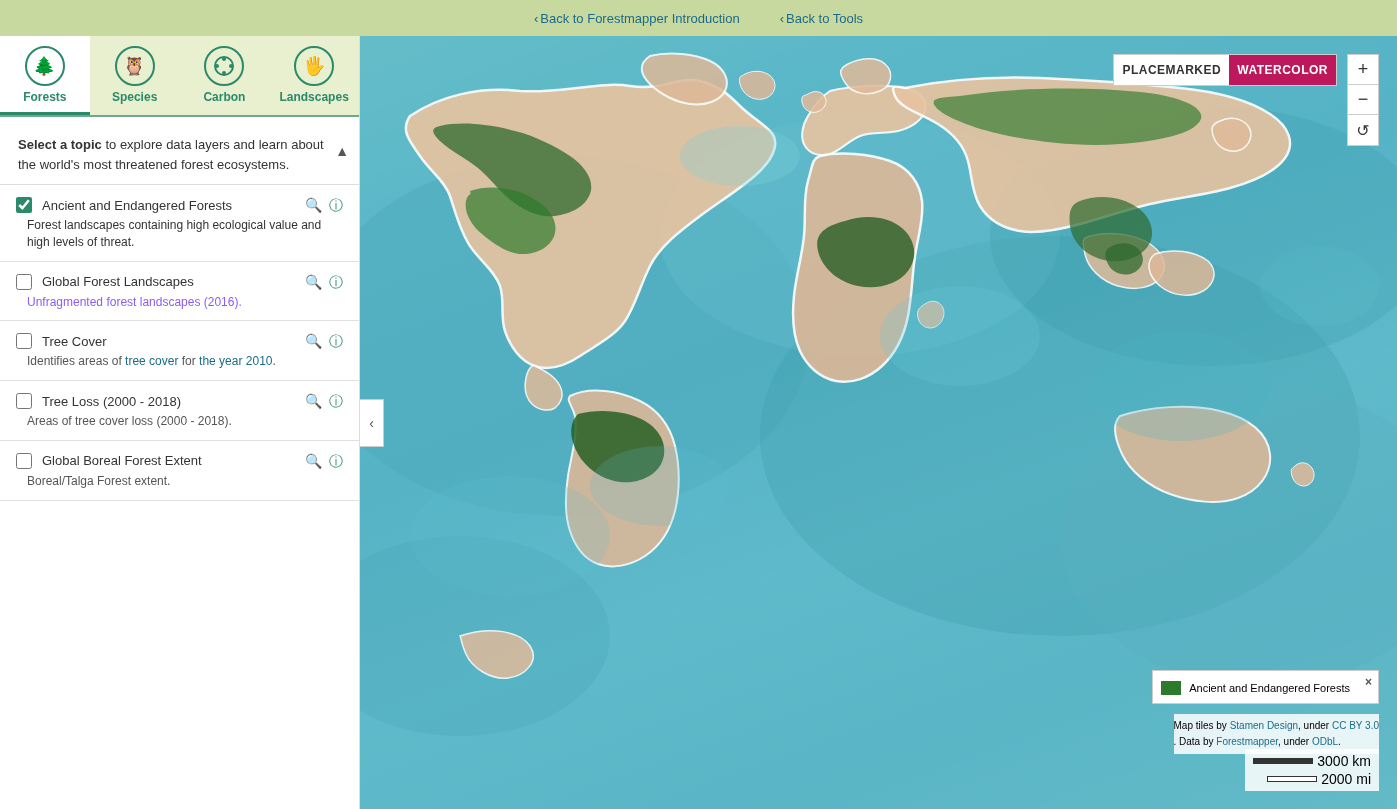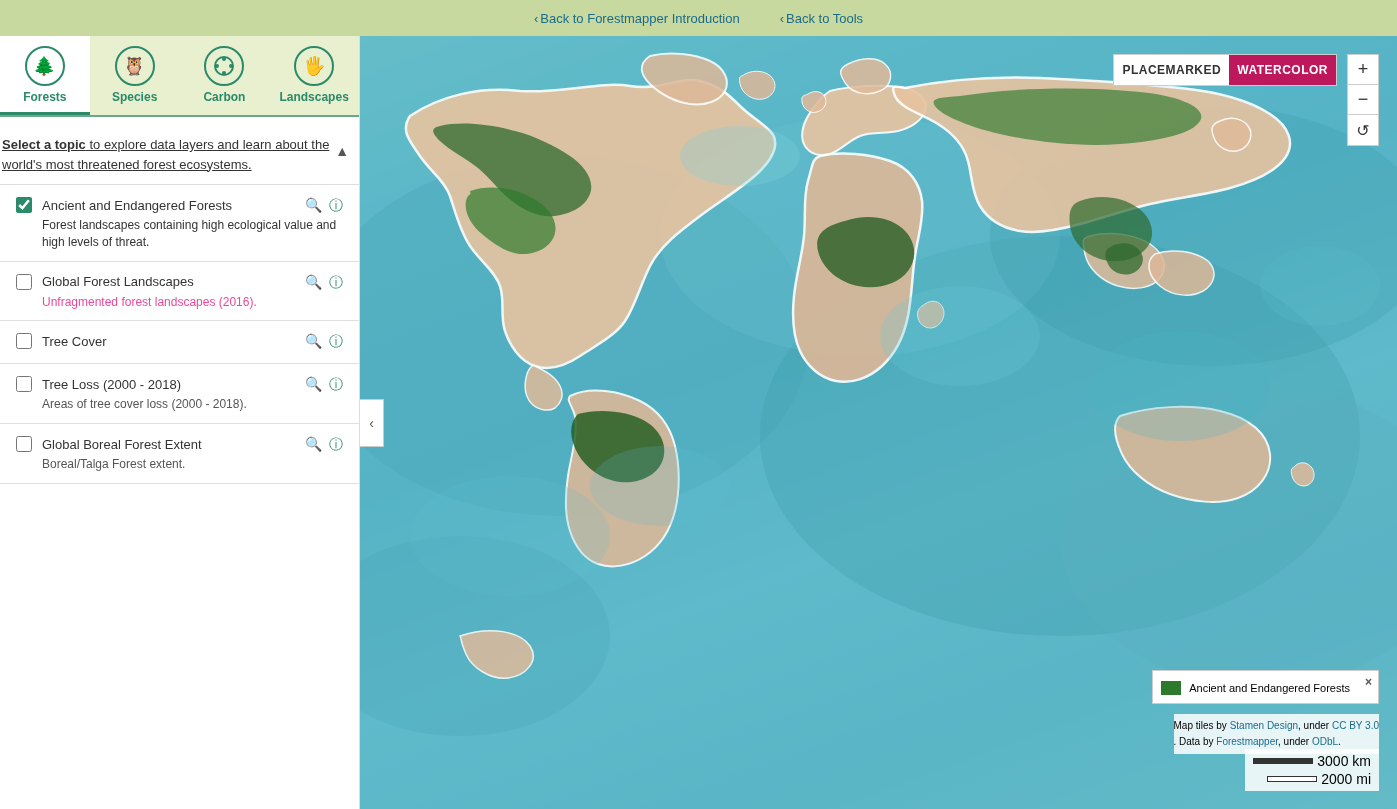--- a/index.html
+++ b/index.html
@@ -75,27 +75,26 @@
 
     
     #sidebar-content {
       flex: 1;
       overflow: hidden;
       display: flex;
       flex-direction: column;
     }
 
     #intro-text {
-      padding: 18px 2px 10px;
+      padding: 18px 18px 10px;
       font-size: 13px;
       line-height: 1.5;
       color: #333;
       border-bottom: 1px solid #ddd;
       position: relative;
-      text-decoration: underline;
     }
     #intro-text strong { font-weight: bold; }
     .collapse-btn {
       position: absolute;
       right: 10px;
       top: 50%;
       transform: translateY(-50%);
       cursor: pointer;
       color: #555;
       font-size: 14px;
@@ -143,21 +142,21 @@
       cursor: pointer;
       font-size: 14px;
       background: none;
       border: none;
       padding: 0;
       line-height: 1;
     }
     .layer-description {
       font-size: 12px;
       color: #555;
-      margin-left: 26px;
+      margin-left: 11px;
       line-height: 1.4;
     }
     .layer-item.active-layer .layer-description {
       color: #333;
     }
 
     
     #about-section {
       padding: 10px 16px;
       border-top: 1px solid #ddd;
@@ -422,32 +421,35 @@
         <div class="layer-item">
           <div class="layer-header">
             <input type="checkbox" class="layer-checkbox" style="">
             <span class="layer-title">Global Forest Landscapes</span>
             <div class="layer-icons">
               <button class="layer-icon-btn">🔍</button>
               <button class="layer-icon-btn">ⓘ</button>
             </div>
           </div>
           <div class="layer-description">
-            <span style="color:#ec4899;">Unfragmented forest landscapes (2016).</span>
+            <span style="color:#8b5cf6;">Unfragmented forest landscapes (2016).</span>
           </div>
         </div>
 
         <div class="layer-item">
           <div class="layer-header">
             <input type="checkbox" class="layer-checkbox" style="">
             <span class="layer-title">Tree Cover</span>
             <div class="layer-icons">
               <button class="layer-icon-btn">🔍</button>
               <button class="layer-icon-btn">ⓘ</button>
             </div>
+          </div>
+          <div class="layer-description">
+            Identifies areas of <span style="color:#1a6b8a;">tree cover</span> for <span style="color:#1a6b8a;">the year 2010</span>.
           </div>
         </div>
 
         <div class="layer-item">
           <div class="layer-header">
             <input type="checkbox" class="layer-checkbox" style="">
             <span class="layer-title">Tree Loss (2000 - 2018)</span>
             <div class="layer-icons">
               <button class="layer-icon-btn">🔍</button>
               <button class="layer-icon-btn">ⓘ</button>

